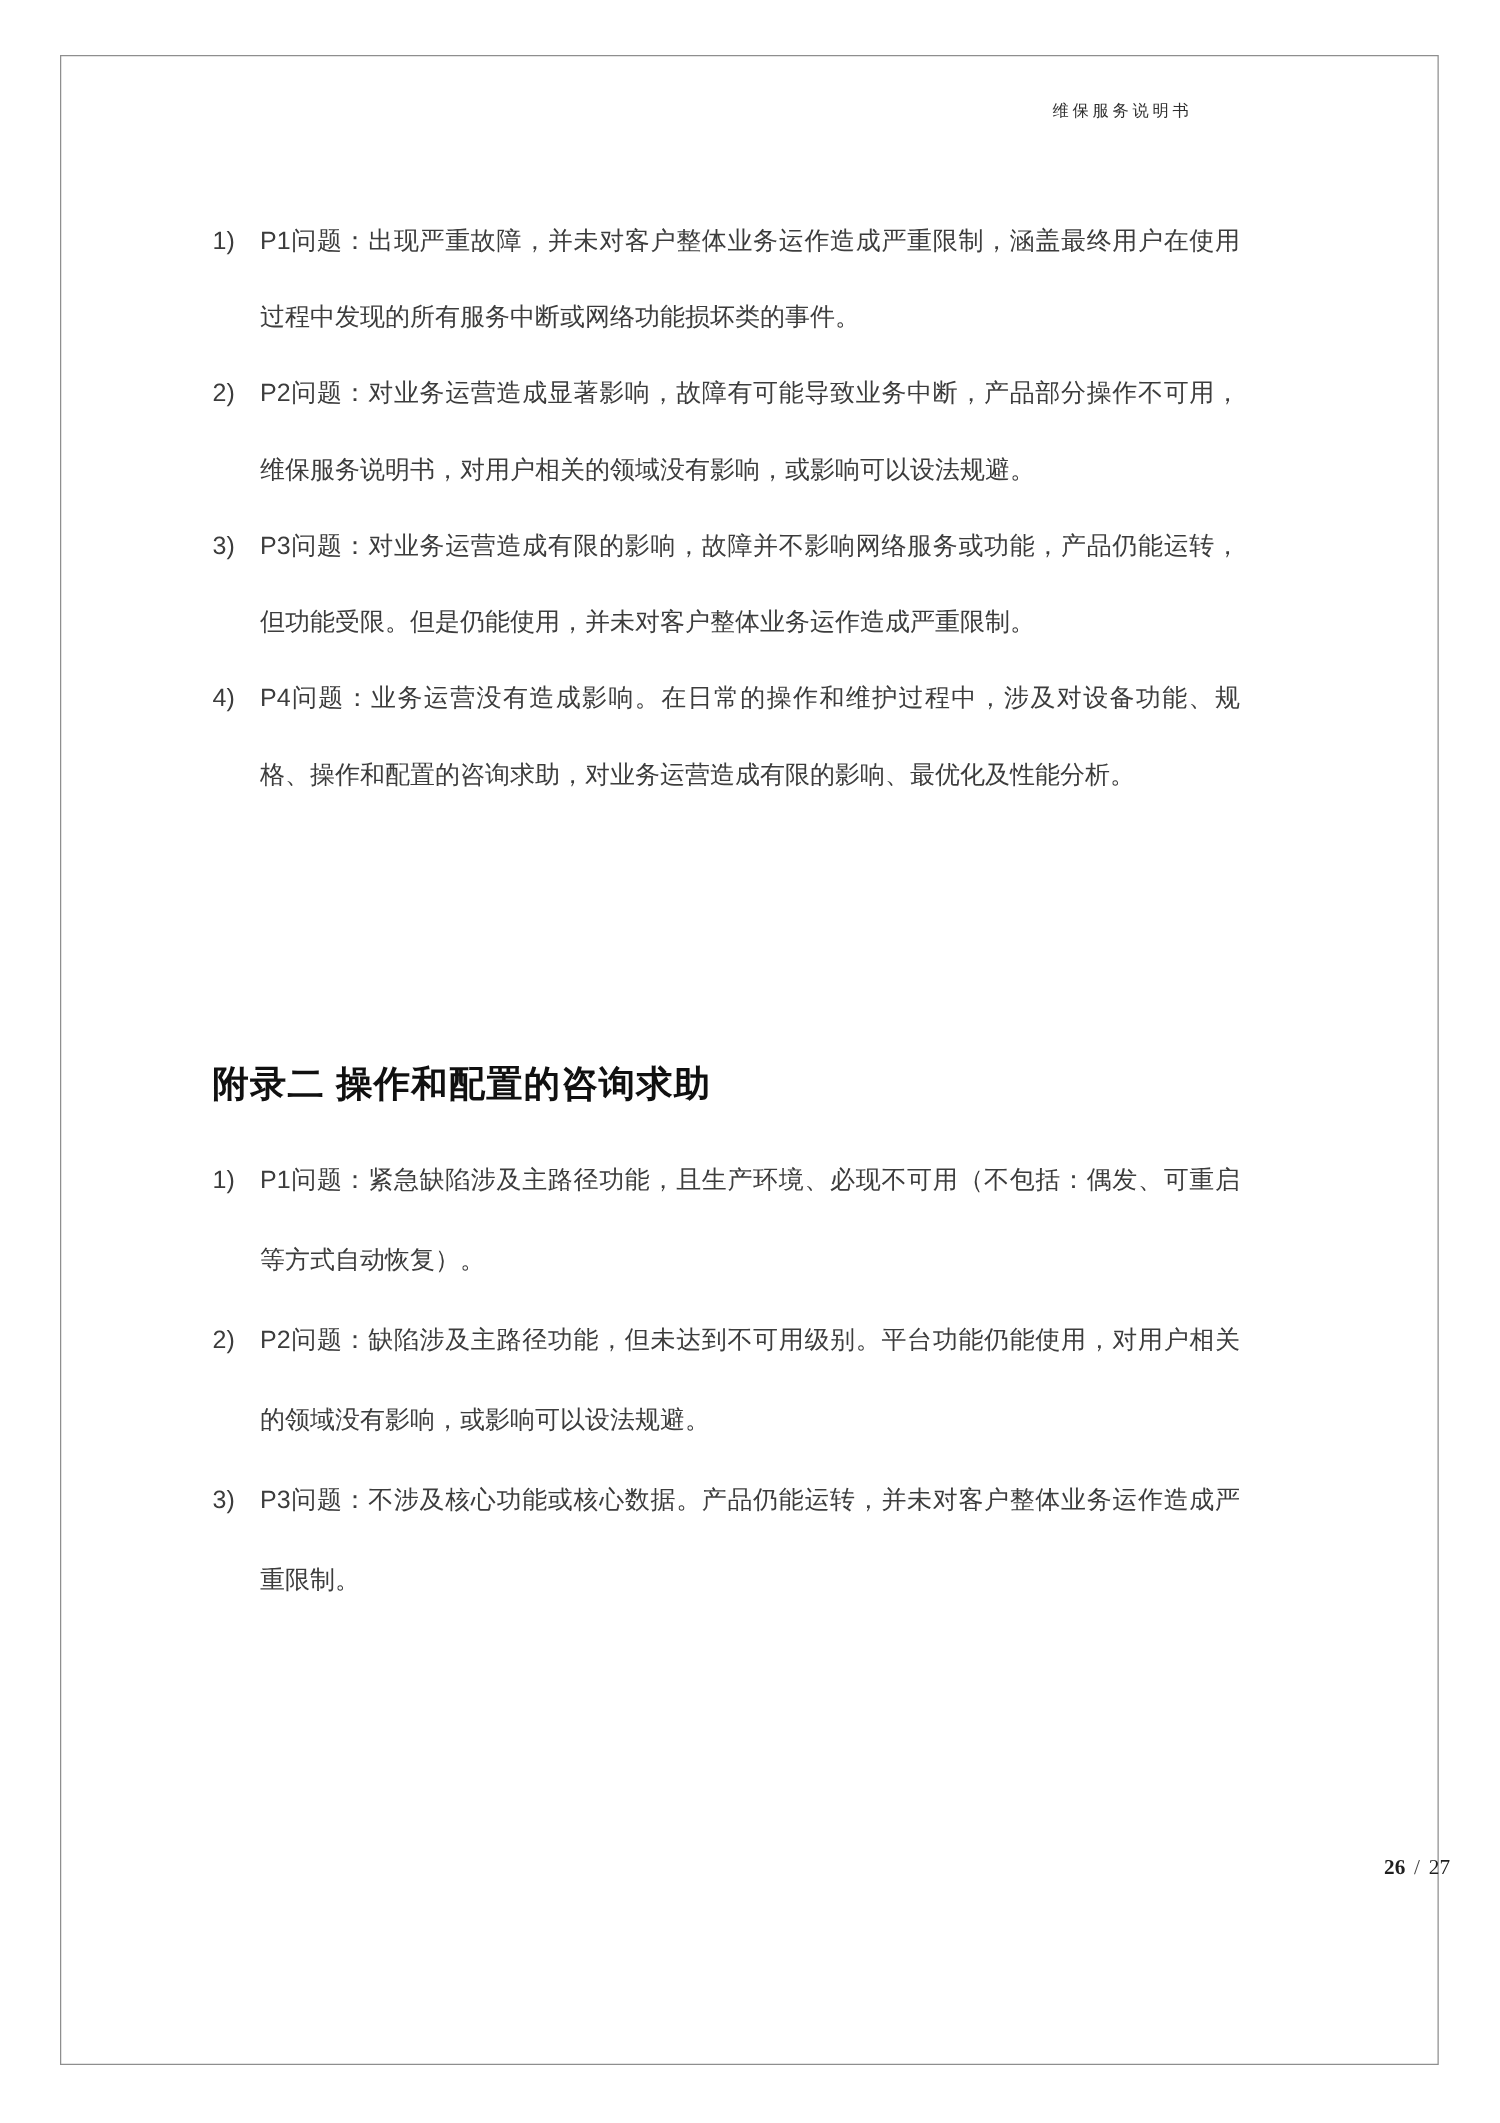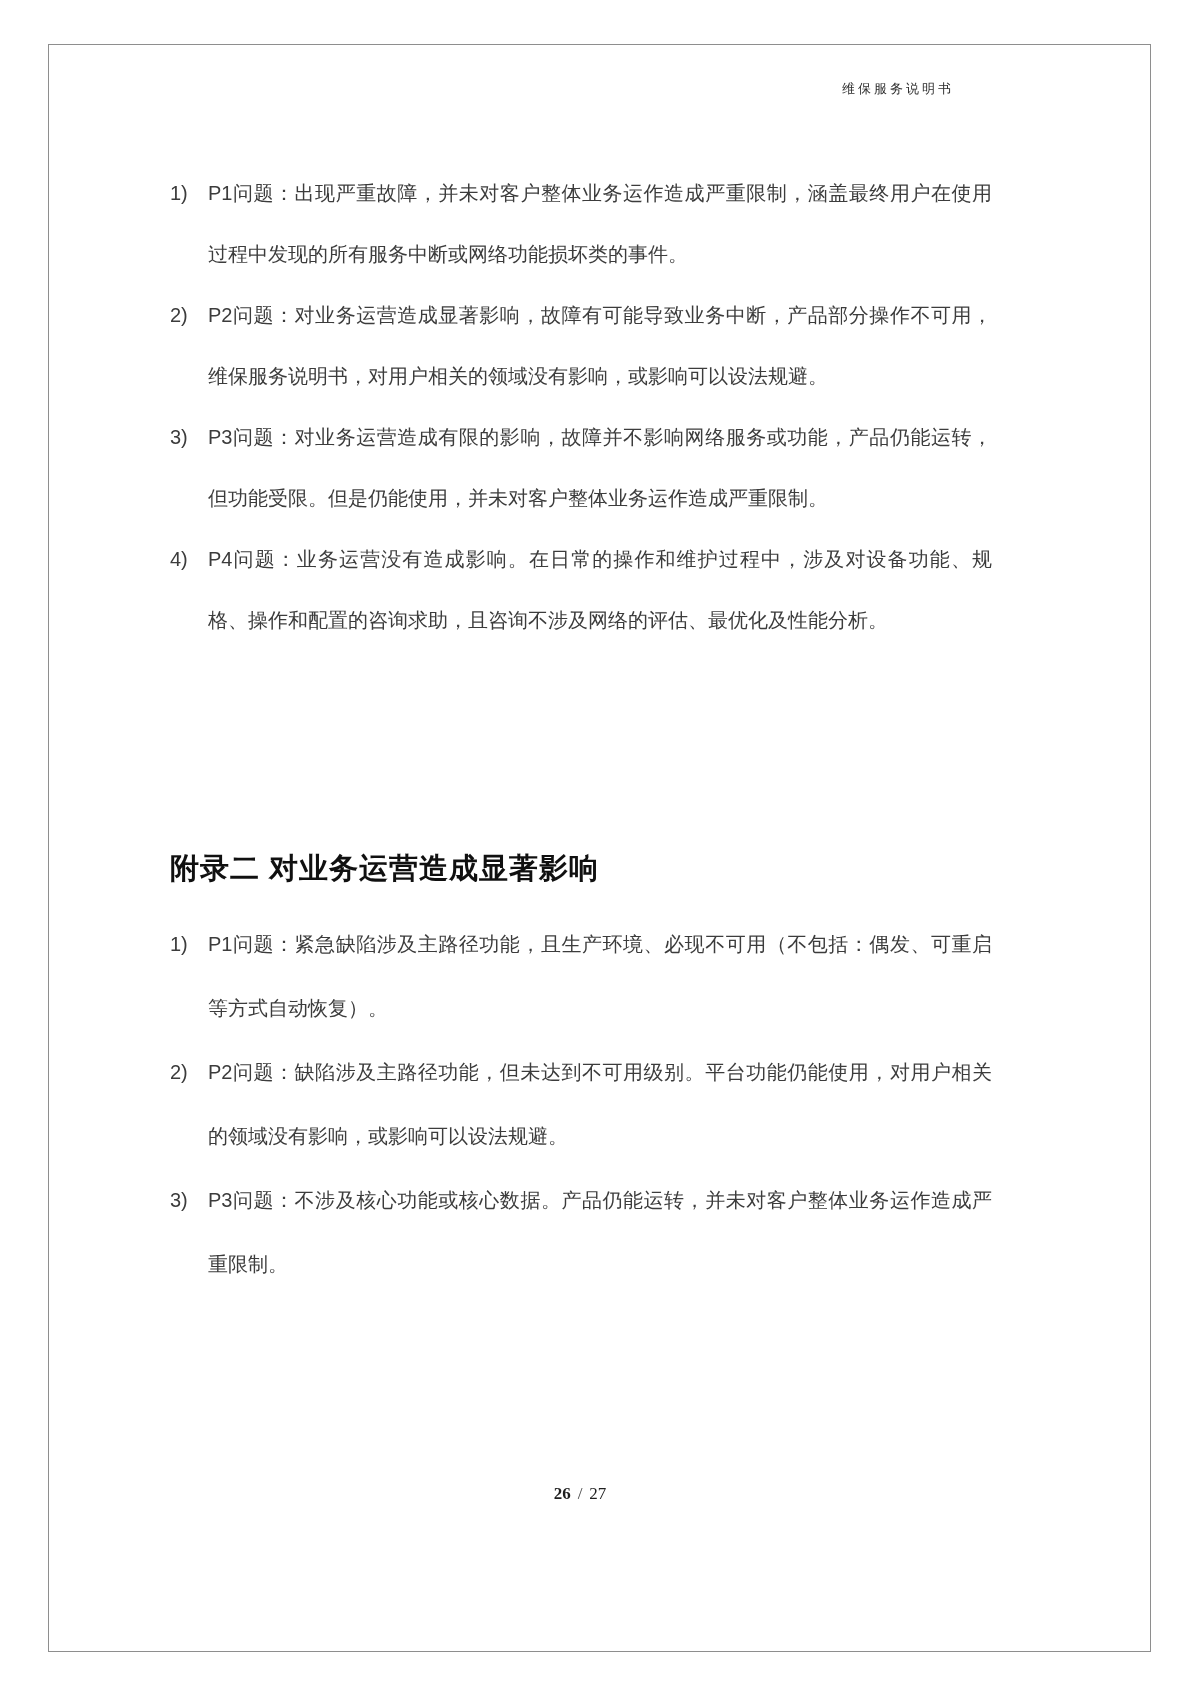--- a/index.html
+++ b/index.html
@@ -71,21 +71,21 @@
     text-justify: inter-character;
   }
   .section--second .pitem {
     line-height: 64px;
   }
   .page-footer {
     position: absolute;
     top: 1484px;
     left: 0;
     width: 1160px;
-    text-align: center;
+    text-align: right;
     font-family: "Liberation Serif", serif;
     font-size: 17px;
     color: #1f1f1f;
   }
   .page-footer .pg-cur { font-weight: bold; }
   .page-footer .pg-sep { margin: 0 7px; color: #444; }
 </style>
 </head>
 <body>
 
@@ -104,27 +104,27 @@
       <li class="pitem">
         <span class="marker">2)</span>
         <span class="ptext">P2问题：对业务运营造成显著影响，故障有可能导致业务中断，产品部分操作不可用，维保服务说明书，对用户相关的领域没有影响，或影响可以设法规避。</span>
       </li>
       <li class="pitem">
         <span class="marker">3)</span>
         <span class="ptext">P3问题：对业务运营造成有限的影响，故障并不影响网络服务或功能，产品仍能运转，但功能受限。但是仍能使用，并未对客户整体业务运作造成严重限制。</span>
       </li>
       <li class="pitem">
         <span class="marker">4)</span>
-        <span class="ptext">P4问题：业务运营没有造成影响。在日常的操作和维护过程中，涉及对设备功能、规格、操作和配置的咨询求助，且咨询不涉及网络的评估、最优化及性能分析。</span>
+        <span class="ptext">P4问题：业务运营没有造成影响。在日常的操作和维护过程中，涉及对设备功能、规格、操作和配置的咨询求助，对业务运营造成有限的影响、最优化及性能分析。</span>
       </li>
     </ol>
   </section>
 
   <section class="section section--second">
-    <h1 class="section-title">附录二 对业务运营造成显著影响</h1>
+    <h1 class="section-title">附录二 操作和配置的咨询求助</h1>
     <ol class="plist">
       <li class="pitem">
         <span class="marker">1)</span>
         <span class="ptext">P1问题：紧急缺陷涉及主路径功能，且生产环境、必现不可用（不包括：偶发、可重启等方式自动恢复）。</span>
       </li>
       <li class="pitem">
         <span class="marker">2)</span>
         <span class="ptext">P2问题：缺陷涉及主路径功能，但未达到不可用级别。平台功能仍能使用，对用户相关的领域没有影响，或影响可以设法规避。</span>
       </li>
       <li class="pitem">

